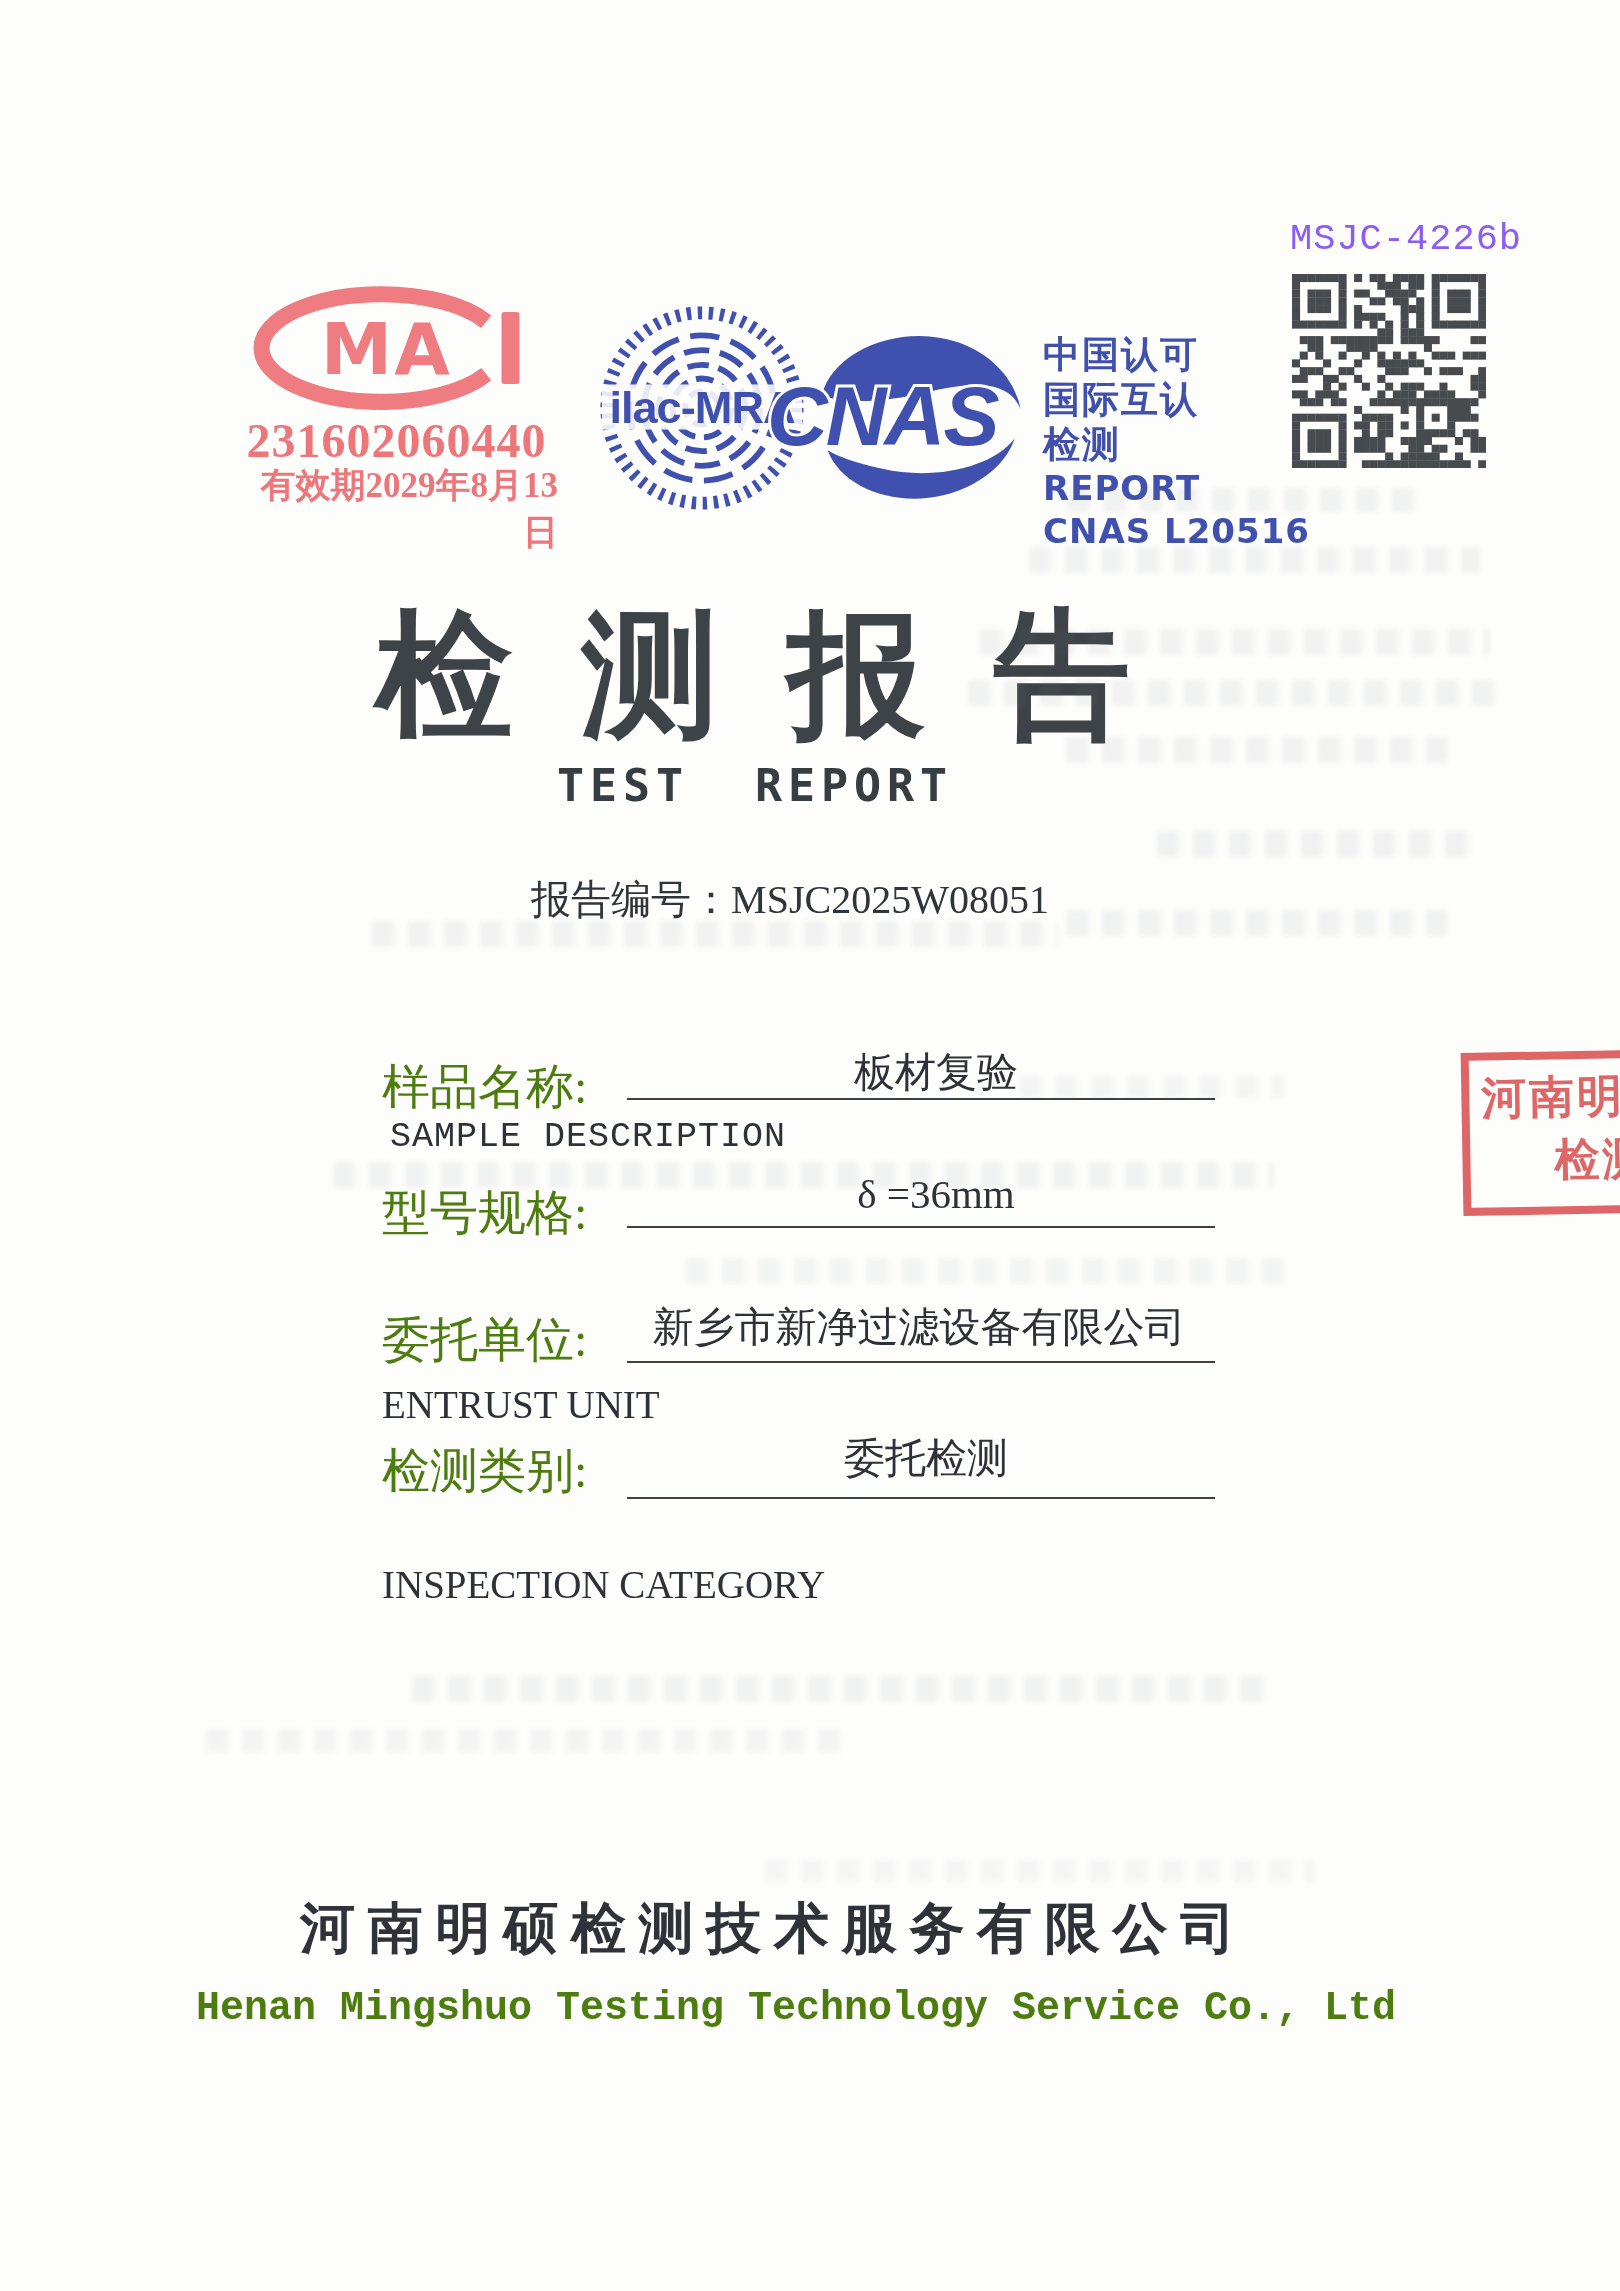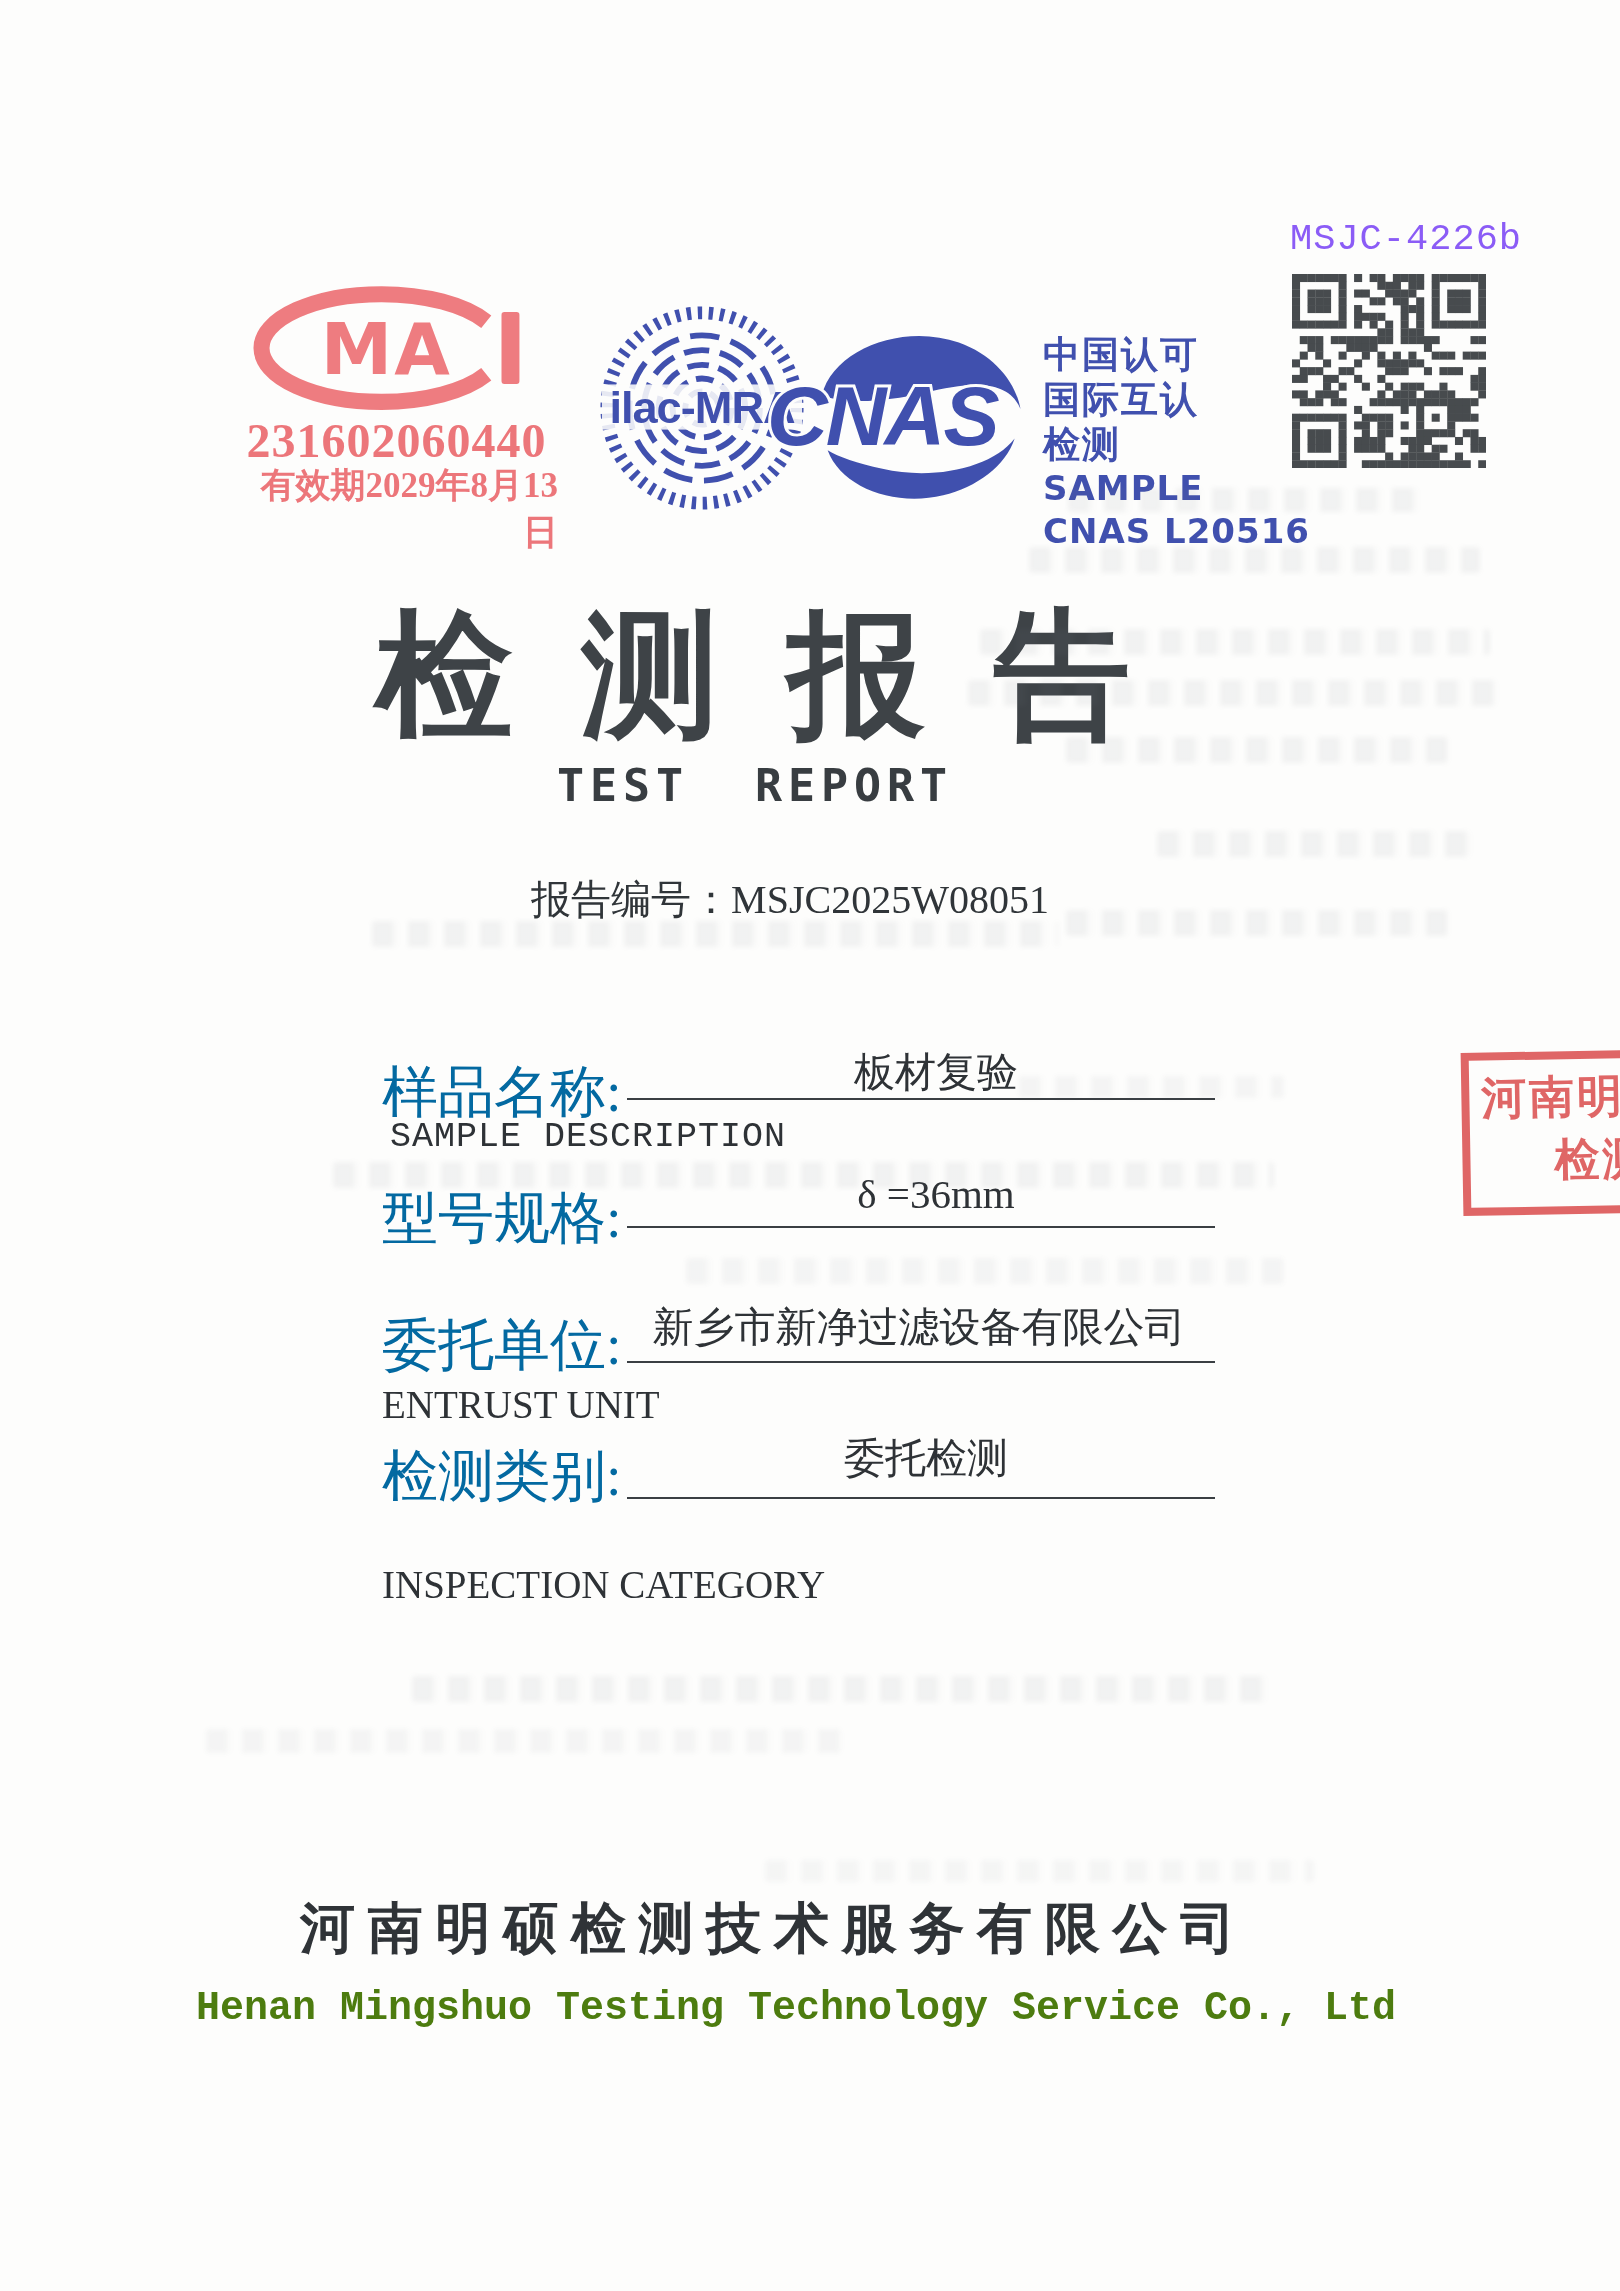--- a/index.html
+++ b/index.html
@@ -25,21 +25,21 @@
   .cnas-caption .en{font-size:34px;letter-spacing:1px;line-height:43px;}
 
   .title-zh{left:753px;top:584px;transform:translateX(-50%);white-space:nowrap;
             font-size:137px;font-weight:700;letter-spacing:69px;color:#3e4347;padding-left:69px;}
   .title-en{left:755px;top:759px;transform:translateX(-50%);white-space:nowrap;
             font-family:"DejaVu Sans Mono",monospace;font-weight:700;font-size:45px;
             letter-spacing:5.9px;word-spacing:33px;color:#383d41;}
   .report-no{left:790px;top:872px;transform:translateX(-50%);white-space:nowrap;
              font-size:40px;color:#303539;}
 
-  .flabel{left:382px;font-size:56px;color:#0369a1;white-space:nowrap;}
+  .flabel{left:382px;font-size:48px;color:#4d7c0f;white-space:nowrap;}
   .fvalue{transform:translateX(-50%);font-size:41px;color:#2e3236;white-space:nowrap;}
   .fline{left:627px;width:588px;border-top:2px solid #3a3f43;}
   .fen-mono{left:382px;font-family:"Liberation Mono",monospace;font-size:35px;
             letter-spacing:1px;color:#2e3236;white-space:nowrap;margin-left:8px;}
   .fen-serif{left:382px;font-family:"Liberation Serif",serif;font-size:39px;
              color:#2e3236;white-space:nowrap;}
 
   .corner-seal{left:1462px;top:1051px;width:211px;height:147px;border:8.8px solid #dd5a5a;
                transform:rotate(-1deg);opacity:.92;}
   .corner-seal .l1{position:absolute;left:11.8px;top:7.8px;font-size:45px;letter-spacing:2.9px;
@@ -423,21 +423,21 @@
   <svg class="abs cnas" width="279" height="186" viewBox="0 0 285 190">
     <path d="M 58 76 C 70 28 142 2 198 22 C 234 35 256 62 261 90 C 248 58 207 63 164 73 C 121 83 84 85 58 76 Z" fill="#4050ae"></path>
     <path d="M 64 132 C 78 170 132 190 182 178 C 216 170 246 148 255 120 C 232 150 172 163 120 151 C 94 145 75 139 64 132 Z" fill="#4050ae"></path>
     <text x="2" y="127" font-size="86" font-weight="bold" font-style="italic" fill="#4050ae" stroke="#fdfdfc" stroke-width="6" paint-order="stroke" font-family="Liberation Sans, sans-serif" letter-spacing="-2">CNAS</text>
   </svg>
 
   <div class="abs cnas-caption">
     <div>中国认可</div>
     <div>国际互认</div>
     <div>检测</div>
-    <div class="en">SAMPLE</div>
+    <div class="en">REPORT</div>
     <div class="en">CNAS L20516</div>
   </div>
 
   <div class="abs title-zh">检测报告</div>
   <div class="abs title-en">TEST REPORT</div>
 
   <div class="abs report-no">
     <span>报告编号：</span><span>MSJC2025W08051</span>
   </div>
 

